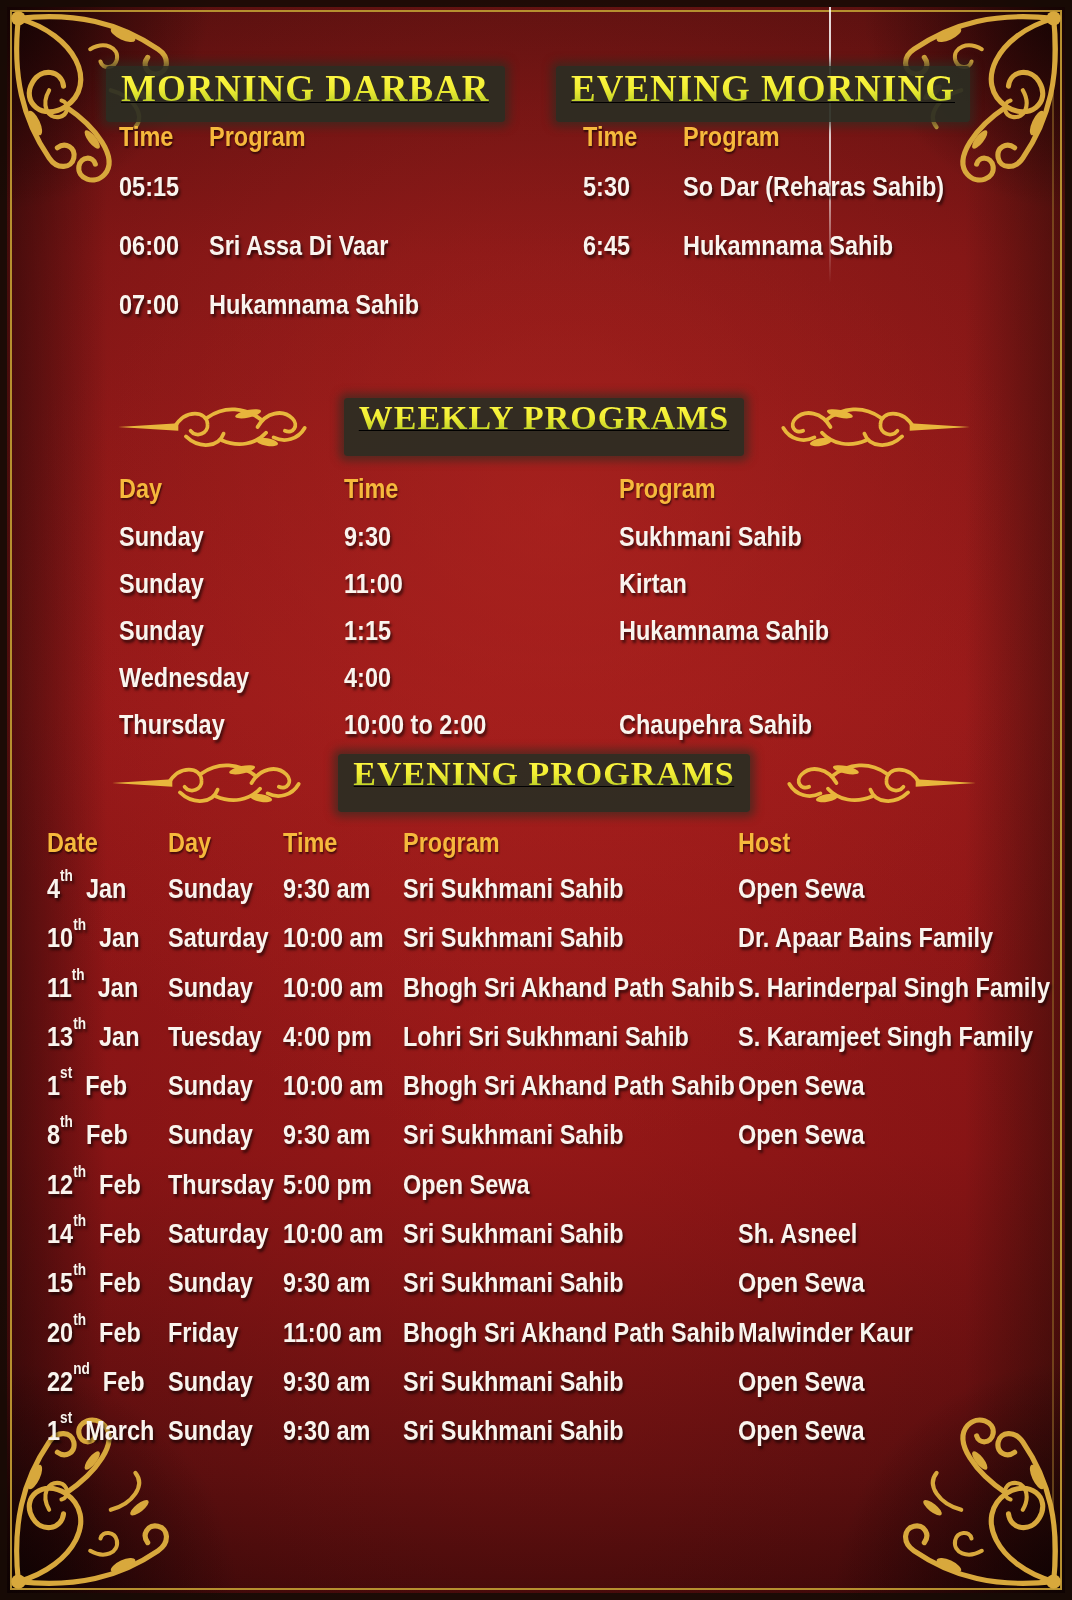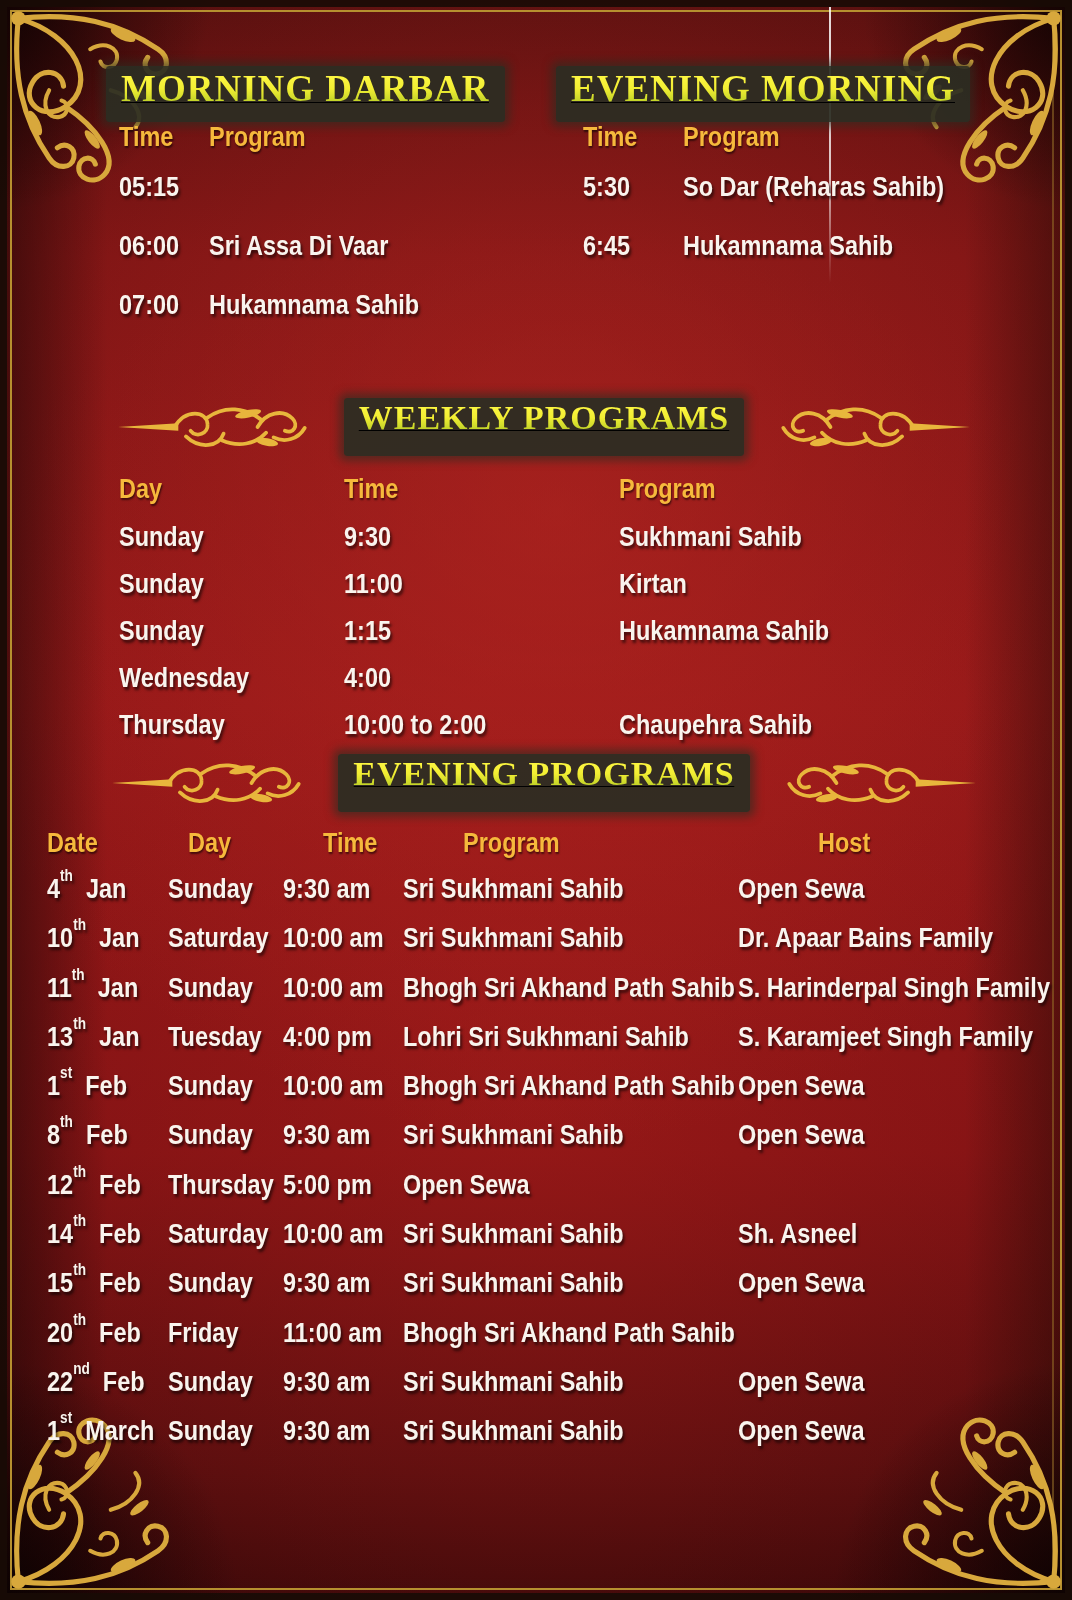--- a/index.html
+++ b/index.html
@@ -76,21 +76,21 @@
   #morning .trow{grid-template-columns:90px 1fr;height:59px;}
   #evening .trow{grid-template-columns:100px 1fr;height:59px;}
   #morning .trow.hdr,#evening .trow.hdr{height:50px;}
 
   #weekly{left:119px;top:474px;width:870px;}
   #weekly .trow{grid-template-columns:225px 275px 1fr;height:47px;}
   #weekly .trow.hdr{height:48px;}
 
   #upcoming{left:47px;top:828px;width:1005px;}
   #upcoming .trow{grid-template-columns:121px 115px 120px 335px 1fr;height:49.3px;}
-  #upcoming .trow.hdr{height:46px;gap:20px;}
+  #upcoming .trow.hdr{height:46px;}
 </style>
 </head>
 <body>
 
 <svg width="0" height="0" style="position:absolute">
   <defs>
     <g id="corner-art">
       <g fill="none" stroke="#d8a83c" stroke-width="5" stroke-linecap="round">
         <path d="M14,14 C70,30 92,78 60,100 C38,114 16,96 28,76 C36,62 56,64 58,80"></path>
         <path d="M60,100 C90,120 112,150 98,166 C88,177 71,170 73,158 C75,148 87,148 89,156"></path>
@@ -313,20 +313,21 @@
           <div class="cell cell-day"><span>Sunday</span></div>
           <div class="cell cell-time"><span>9:30 am</span></div>
           <div class="cell cell-program"><span>Sri Sukhmani Sahib</span></div>
           <div class="cell cell-host"><span>Open Sewa</span></div>
         </div>
         <div class="trow">
           <div class="cell cell-date"><span><span>20</span><sup>th</sup><span>&nbsp;&nbsp;Feb</span></span></div>
           <div class="cell cell-day"><span>Friday</span></div>
           <div class="cell cell-time"><span>11:00 am</span></div>
           <div class="cell cell-program"><span>Bhogh Sri Akhand Path Sahib</span></div>
+          <div class="cell cell-host"><span>Malwinder Kaur</span></div>
         </div>
         <div class="trow">
           <div class="cell cell-date"><span><span>22</span><sup>nd</sup><span>&nbsp;&nbsp;Feb</span></span></div>
           <div class="cell cell-day"><span>Sunday</span></div>
           <div class="cell cell-time"><span>9:30 am</span></div>
           <div class="cell cell-program"><span>Sri Sukhmani Sahib</span></div>
           <div class="cell cell-host"><span>Open Sewa</span></div>
         </div>
         <div class="trow">
           <div class="cell cell-date"><span><span>1</span><sup>st</sup><span>&nbsp;&nbsp;March</span></span></div>

